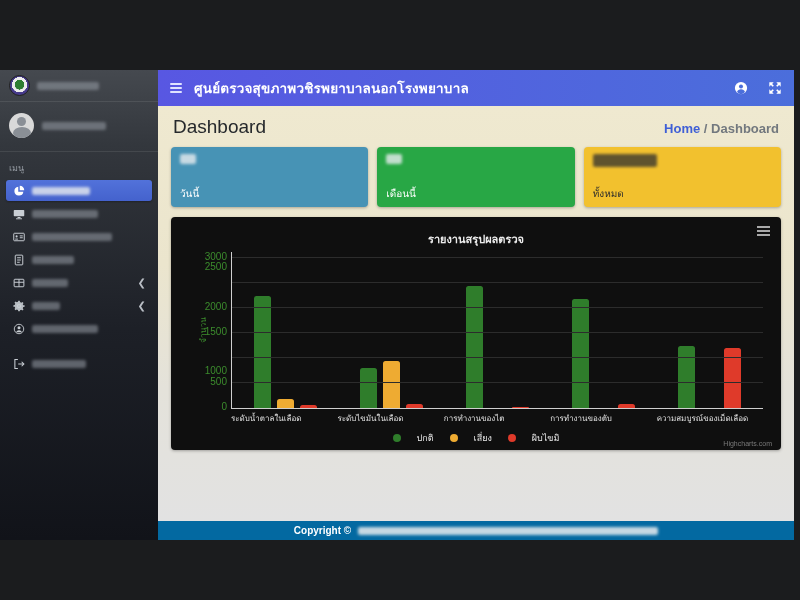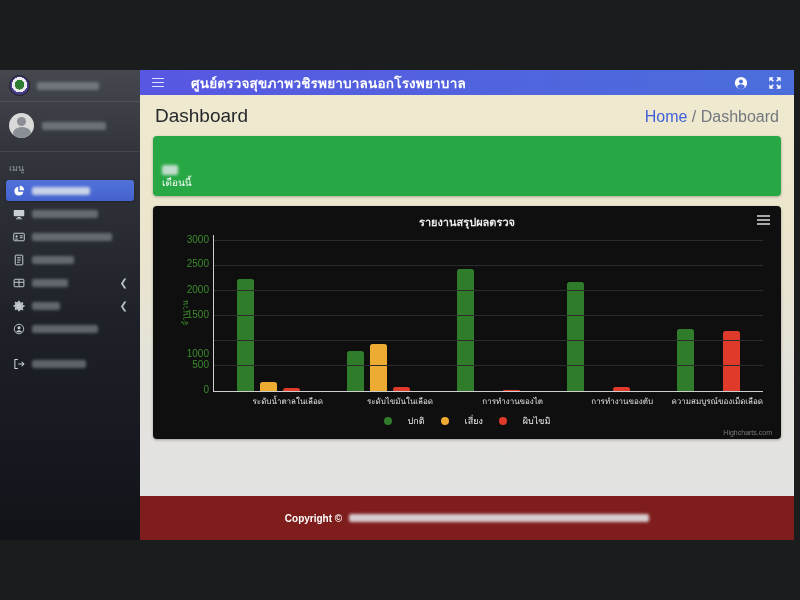--- a/index.html
+++ b/index.html
@@ -2,21 +2,21 @@
 <html><head>
 <meta charset="utf-8">
 <style>
   * { margin:0; padding:0; box-sizing:border-box; }
   html,body { width:800px; height:600px; }
   body { background:#1b1c1e; position:relative; font-family:"Liberation Sans",sans-serif; overflow:hidden; }
 
   .window { position:absolute; left:0; top:70px; width:794px; height:470px; display:flex; background:#e2e2e2; }
 
   
-  .sidebar { width:140px; flex:none; background:linear-gradient(180deg,#45494f 0%,#33373d 16%,#1d2027 55%,#111319 100%); display:flex; flex-direction:column; color:#c9ced4; }
+  .sidebar { width:158px; flex:none; background:linear-gradient(180deg,#45494f 0%,#33373d 16%,#1d2027 55%,#111319 100%); display:flex; flex-direction:column; color:#c9ced4; }
   .brand { height:32px; display:flex; align-items:center; gap:7px; padding:0 9px; border-bottom:1px solid rgba(255,255,255,.09); flex:none; }
   .logo { width:21px; height:21px; border-radius:50%; background:radial-gradient(circle at 50% 46%, #2e7d32 0 34%, #ececec 35% 54%, #463a8a 55% 100%); border:1px solid #202020; flex:none; }
   .user-panel { display:flex; align-items:center; gap:8px; padding:11px 9px 13px; border-bottom:1px solid rgba(255,255,255,.09); flex:none; }
   .avatar { width:25px; height:25px; border-radius:50%; background:#d9d9d9; position:relative; overflow:hidden; flex:none; }
   .avatar:before { content:""; position:absolute; left:8px; top:4px; width:9px; height:9px; border-radius:50%; background:#8a8f96; }
   .avatar:after { content:""; position:absolute; left:3.5px; top:14px; width:18px; height:12px; border-radius:50%; background:#8a8f96; }
   .menu-label { font-size:9px; color:#989ea6; padding:9px 9px 3px; }
   .nav { display:flex; flex-direction:column; }
   .nav-item { display:flex; align-items:center; gap:7px; margin:2px 6px 0; padding:4px 6px; border-radius:3px; font-size:9px; color:#c9ced4; cursor:pointer; }
   .nav-item.active { background:linear-gradient(180deg,#5272da,#4462cd); color:#fff; box-shadow:0 1px 2px rgba(0,0,0,.3); }
@@ -26,60 +26,60 @@
   .gap-top { margin-top:14px; }
   .section-label { font-size:9px; color:#989ea6; padding:8px 9px 2px; }
 
   
   .rd { display:inline-block; height:8px; border-radius:2px; background:#989ea7; opacity:.55; filter:blur(1.4px); }
   .rd.white { background:#e8ecef; opacity:.8; }
   .rd.dark { background:#2f2f2f; opacity:.75; }
 
   
   .main { flex:1; display:flex; flex-direction:column; min-width:0; }
-  .topbar { height:25px; flex:none; background:linear-gradient(90deg,#5857e2 0%,#4b6edb 100%); display:flex; align-items:center; padding:0 12px; gap:27px; }
+  .topbar { height:36px; flex:none; background:linear-gradient(90deg,#5857e2 0%,#4b6edb 100%); display:flex; align-items:center; padding:0 12px; gap:12px; }
   .burger { display:flex; flex-direction:column; gap:2.5px; cursor:pointer; }
   .burger span { width:12px; height:1.6px; background:#dfe3ff; border-radius:1px; }
   .topbar-title { color:#fff; font-weight:bold; font-size:13.5px; letter-spacing:.2px; }
   .topbar-right { margin-left:auto; display:flex; align-items:center; gap:20px; }
   .tb-icon { width:14px; height:14px; cursor:pointer; display:flex; }
 
   .content { flex:1; background:linear-gradient(180deg,#efe9d0 0%,#ebe5cd 38%,#e4e2da 68%,#e2e2e2 100%); padding:9px 13px; overflow:hidden; position:relative; }
   .page-head { display:flex; align-items:baseline; justify-content:space-between; margin:1px 2px 9px; }
   .page-title { font-size:19px; color:#26292c; font-weight:500; }
-  .breadcrumb { font-size:16px; color:#72787e; }
+  .breadcrumb { font-size:13px; color:#72787e;font-weight:bold; }
   .bc-home { color:#3f5fd6; cursor:pointer; }
 
   .cards { display:flex; gap:9px; }
   .card { flex:1; height:60px; border-radius:4px; padding:7px 9px 6px; display:flex; flex-direction:column; justify-content:space-between; color:#fff; box-shadow:0 1px 3px rgba(0,0,0,.28); }
   .card-today { background:#4793b5; }
-  .card-month { background:#28a745;justify-content:flex-end; }
+  .card-month { background:#28a745; }
   .card-total { background:#f2c12e; color:#2c2c2c; }
   .card .label { font-size:10px; }
 
   
   .chart-card { margin-top:10px; background:#0f0f0f; border-radius:4px; height:233px; position:relative; padding:7px 12px 4px; box-shadow:0 1px 3px rgba(0,0,0,.3); }
-  .chart-title { text-align:center; color:#ededed; font-weight:bold; font-size:11px; height:16px; }
+  .chart-title { text-align:center; color:#ededed; font-weight:bold; font-size:11px; height:16px;margin-top:6px; }
   .chart-menu { position:absolute; right:11px; top:9px; display:flex; flex-direction:column; gap:2px; cursor:pointer; }
   .chart-menu span { width:13px; height:2px; background:#a9a9a9; }
   .plot { position:relative; margin:6px 6px 0 48px; height:157px; border-left:1px solid #cfcfcf; border-bottom:1px solid #cfcfcf; }
   .gridline { position:absolute; left:0; right:0; height:1px; background:#2c2c2c; }
   .ytick { position:absolute; right:calc(100% + 5px); font-size:10px; color:#3c8c2d; white-space:nowrap; }
   .ylabel { position:absolute; left:-42px; top:50%; transform:translate(-0%,-50%) rotate(-90deg); transform-origin:center; font-size:8.5px; color:#3c8c2d; }
   .bars { position:absolute; left:0; right:0; top:0; bottom:0; display:flex; }
   .bar-group { flex:1; display:flex; align-items:flex-end; justify-content:center; gap:6px; }
   .bar { width:17px; border-radius:2.5px 2.5px 0 0; }
   .xlabels { display:flex; margin-left:48px; margin-right:6px; margin-top:3px; }
-  .xlabel { flex:1; text-align:right; font-size:8px; color:#e4e4e4; white-space:nowrap; overflow:visible; }
+  .xlabel { flex:1; text-align:left; font-size:8px; color:#e4e4e4; white-space:nowrap; overflow:visible; }
   .legend { display:flex; justify-content:center; gap:16px; margin-top:6px; }
   .legend-item { display:flex; align-items:center; gap:16px; font-size:9px; color:#ededed; cursor:pointer; }
   .legend-dot { width:8px; height:8px; border-radius:50%; }
   .credits { position:absolute; right:9px; bottom:3px; font-size:7px; color:#7a7a7a; }
 
-  .footer { height:44px; flex:none; background:#7f1d1d; display:flex; align-items:center; justify-content:center; gap:7px; color:#fff; font-size:10px; font-weight:bold; }
+  .footer { height:19px; flex:none; background:#0369a1; display:flex; align-items:center; justify-content:center; gap:7px; color:#fff; font-size:10px; font-weight:bold; }
 </style>
 </head>
 <body>
 
 <div class="window">
 
   <aside class="sidebar">
     <div class="brand">
       <span class="logo"></span>
       <span class="rd" style="width:62px;"></span>
@@ -199,23 +199,31 @@
       <div class="page-head">
         <div class="page-title">Dashboard</div>
         <div class="breadcrumb">
           <span class="bc-home">Home</span>
           <span>/</span>
           <span>Dashboard</span>
         </div>
       </div>
 
       <div class="cards">
+        <div class="card card-today">
+          <span class="rd white" style="width:16px;height:10px;"></span>
+          <span class="label">วันนี้</span>
+        </div>
         <div class="card card-month">
           <span class="rd white" style="width:16px;height:10px;"></span>
           <span class="label">เดือนนี้</span>
+        </div>
+        <div class="card card-total">
+          <span class="rd dark" style="width:64px;height:13px;"></span>
+          <span class="label">ทั้งหมด</span>
         </div>
       </div>
 
       <div class="chart-card">
         <div class="chart-title">รายงานสรุปผลตรวจ</div>
         <div class="chart-menu">
             <span></span>
             <span></span>
             <span></span>
           </div>
@@ -251,21 +259,21 @@
         <div class="ytick" style="bottom: -4px;">0</div>
             <div class="gridline" style="bottom: 25px;"></div>
             <div class="ytick" style="bottom: 21px;">500</div>
             <div class="gridline" style="bottom: 50px;"></div>
             <div class="ytick" style="bottom: 32px;">1000</div>
             <div class="gridline" style="bottom: 75px;"></div>
             <div class="ytick" style="bottom: 71px;">1500</div>
             <div class="gridline" style="bottom: 100px;"></div>
             <div class="ytick" style="bottom: 96px;">2000</div>
             <div class="gridline" style="bottom: 125px;"></div>
-            <div class="ytick" style="bottom: 122px;">2500</div>
+            <div class="ytick" style="bottom: 136px;">2500</div>
             <div class="gridline" style="bottom: 150px;"></div>
             <div class="ytick" style="bottom: 146px;">3000</div>
           </div>
         <div class="xlabels" id="xlabels">
             <div class="xlabel">ระดับน้ำตาลในเลือด</div>
             <div class="xlabel">ระดับไขมันในเลือด</div>
             <div class="xlabel">การทำงานของไต</div>
             <div class="xlabel">การทำงานของตับ</div>
             <div class="xlabel">ความสมบูรณ์ของเม็ดเลือด</div>
           </div>

